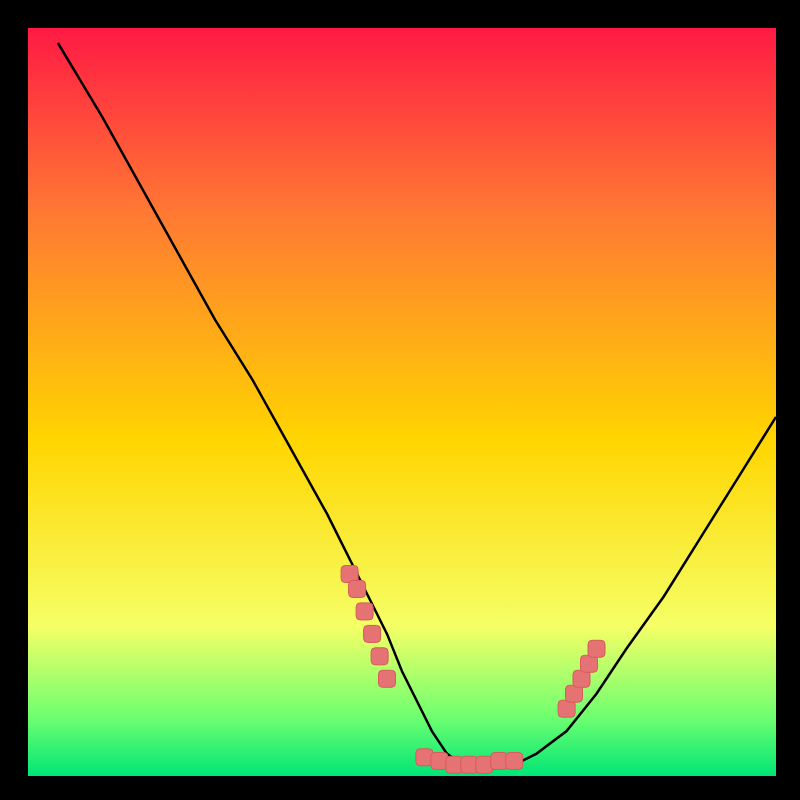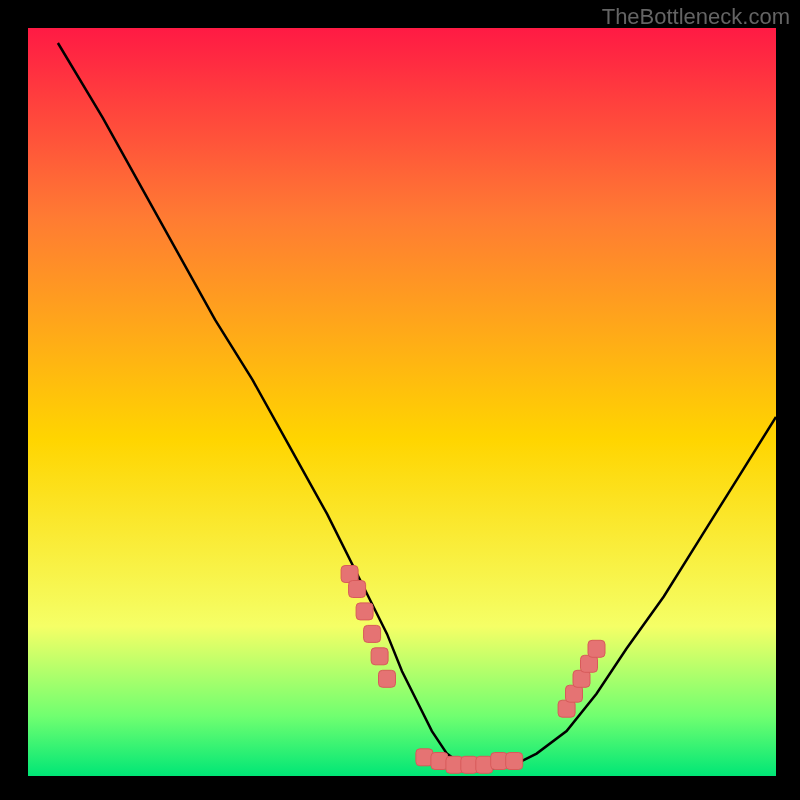--- a/index.html
+++ b/index.html
@@ -5,21 +5,20 @@
 body { margin: 0; padding: 0; font-family: Arial, sans-serif; }
 .container { width: 800px; height: 800px; position: relative; background: #000; }
 .watermark { position: absolute; top: 4px; right: 10px; color: #646464; font-size: 22px; font-family: Arial, sans-serif; z-index: 10; }
 .plot-area { position: absolute; top: 28px; left: 28px; width: 748px; height: 748px; }
 svg { display: block; }
 </style>
 </head>
 <body>
 
 <div class="container">
-  <div class="watermark">TheBottleneck.com</div>
   <div class="plot-area">
     <svg id="chart-svg" width="748" height="748" viewBox="0 0 748 748">
         <defs>
           <linearGradient id="bg-grad" x1="0" y1="0" x2="0" y2="1">
             <stop offset="0%" stop-color="#ff1a44"></stop>
             <stop offset="25%" stop-color="#ff7a33"></stop>
             <stop offset="55.00000000000001%" stop-color="#ffd500"></stop>
             <stop offset="80%" stop-color="#f5ff66"></stop>
             <stop offset="92%" stop-color="#70ff70"></stop>
             <stop offset="100%" stop-color="#00e676"></stop>

